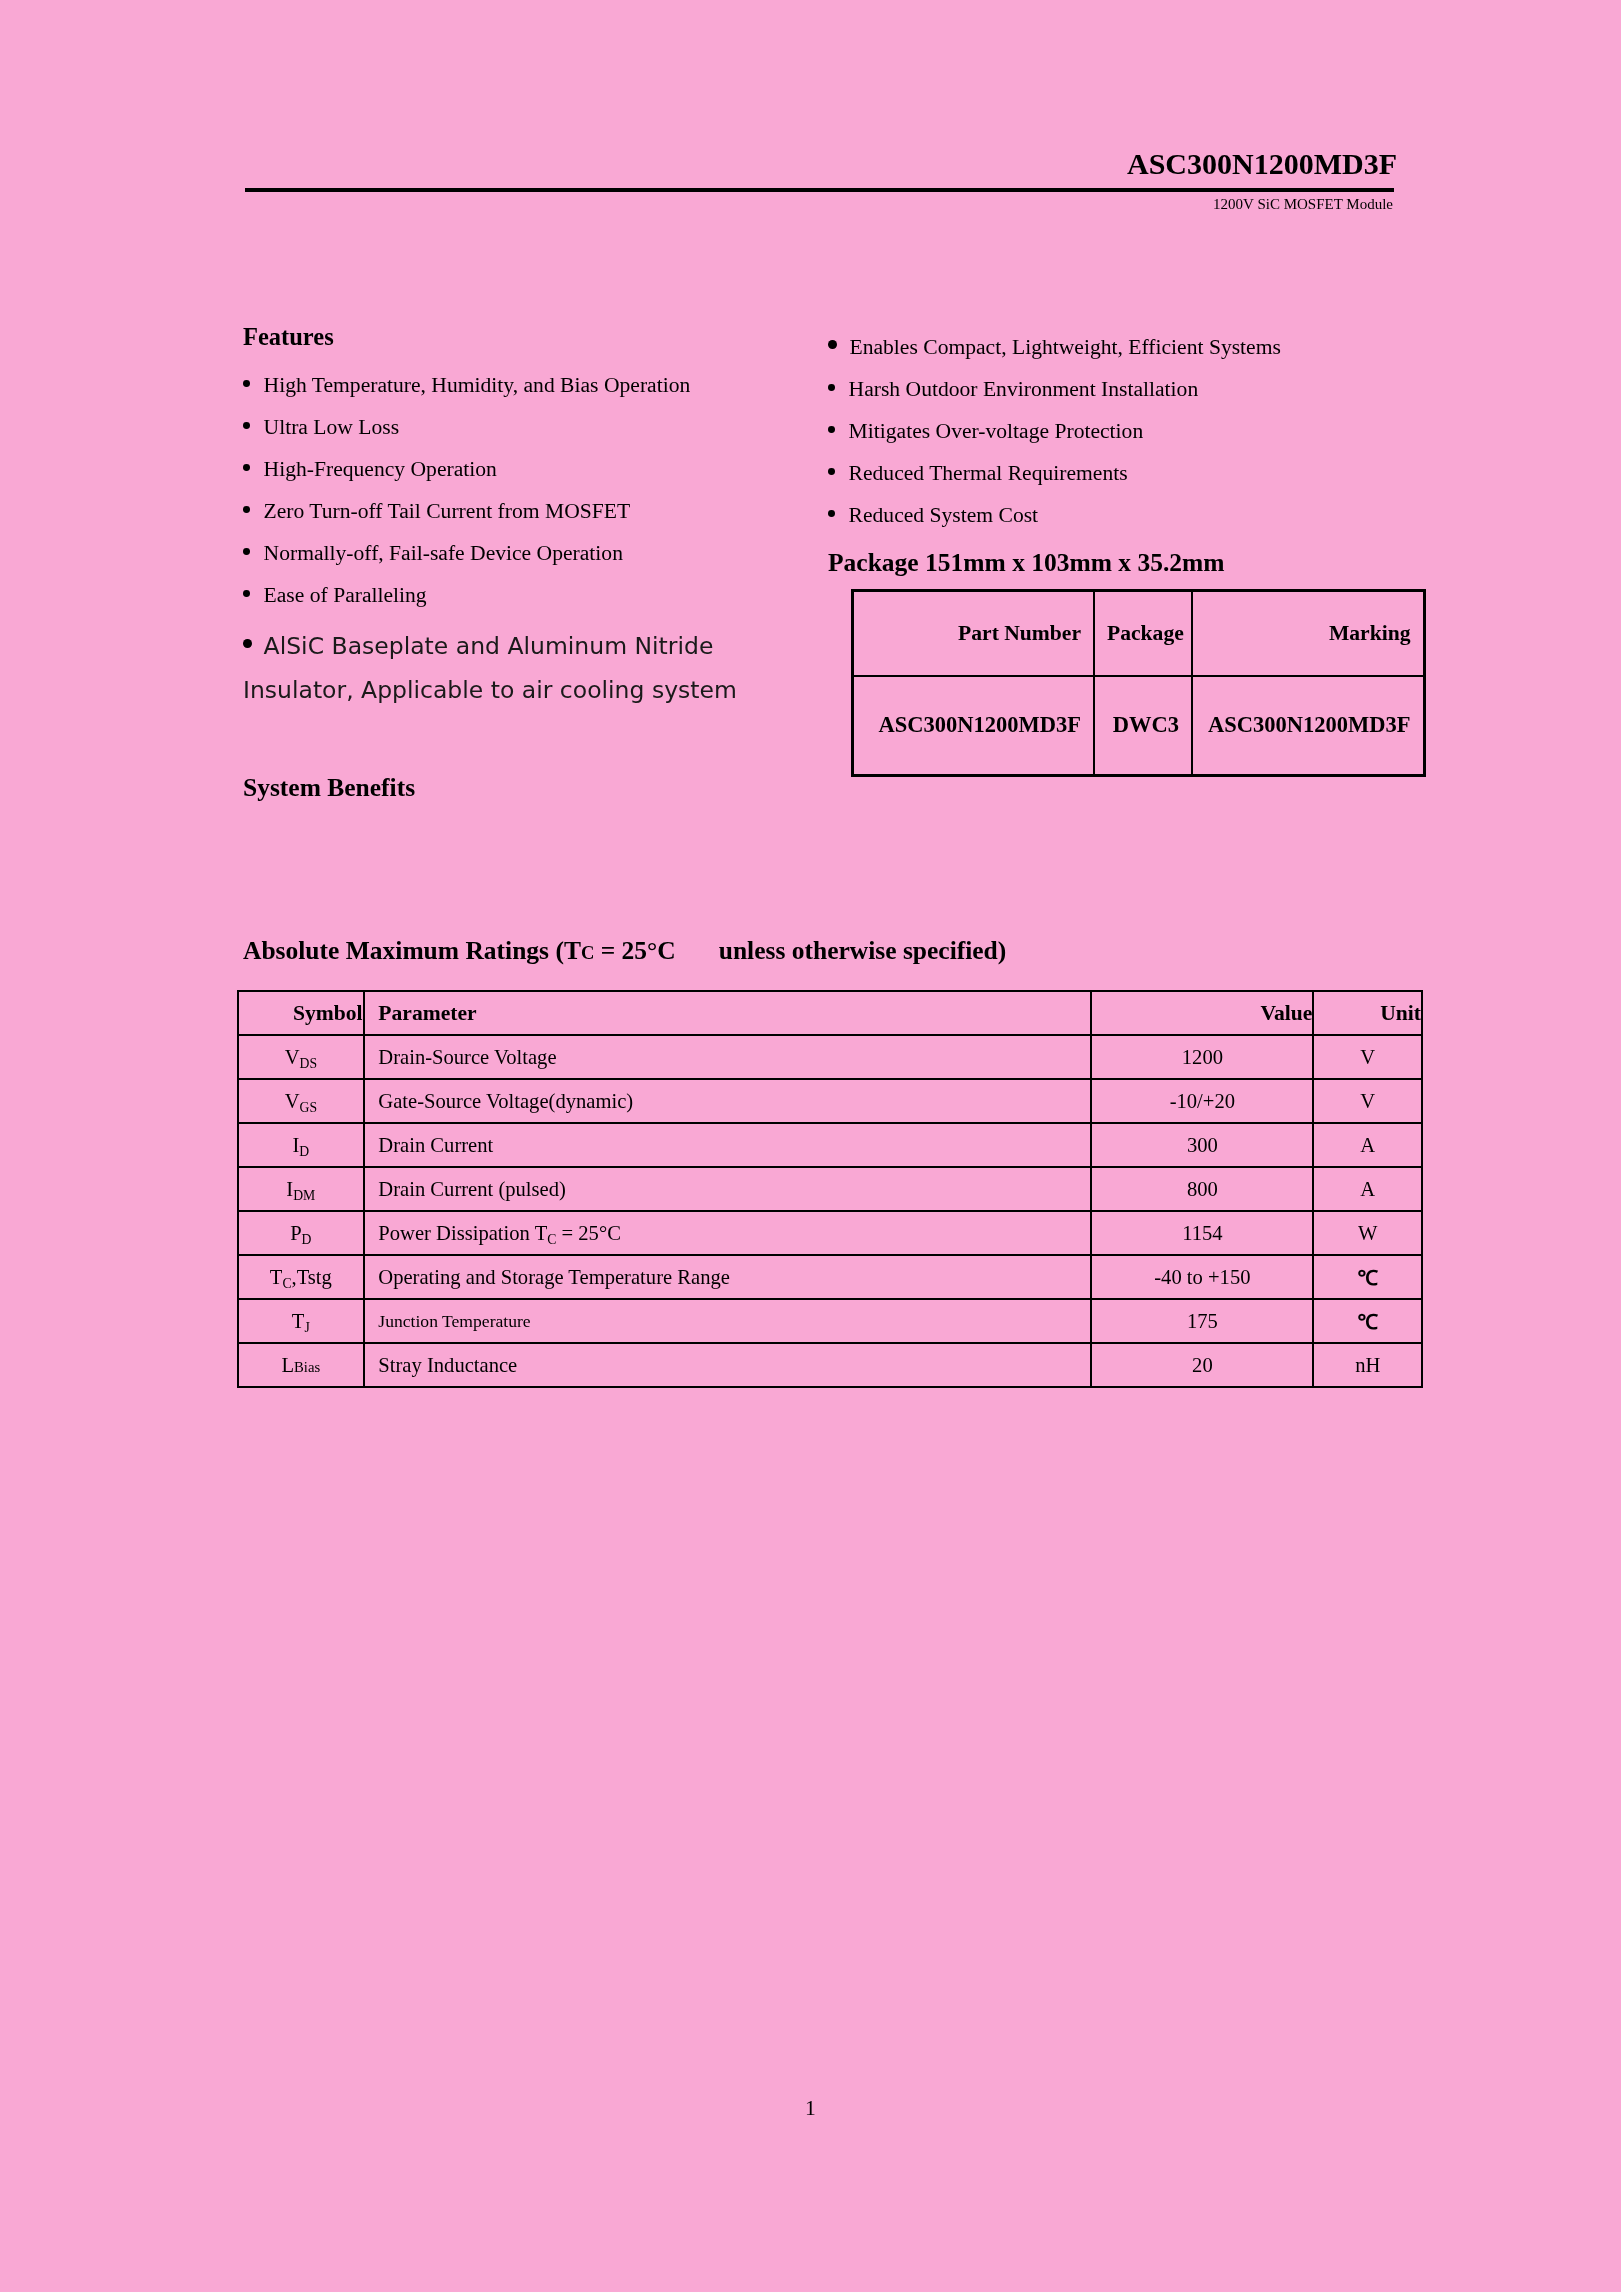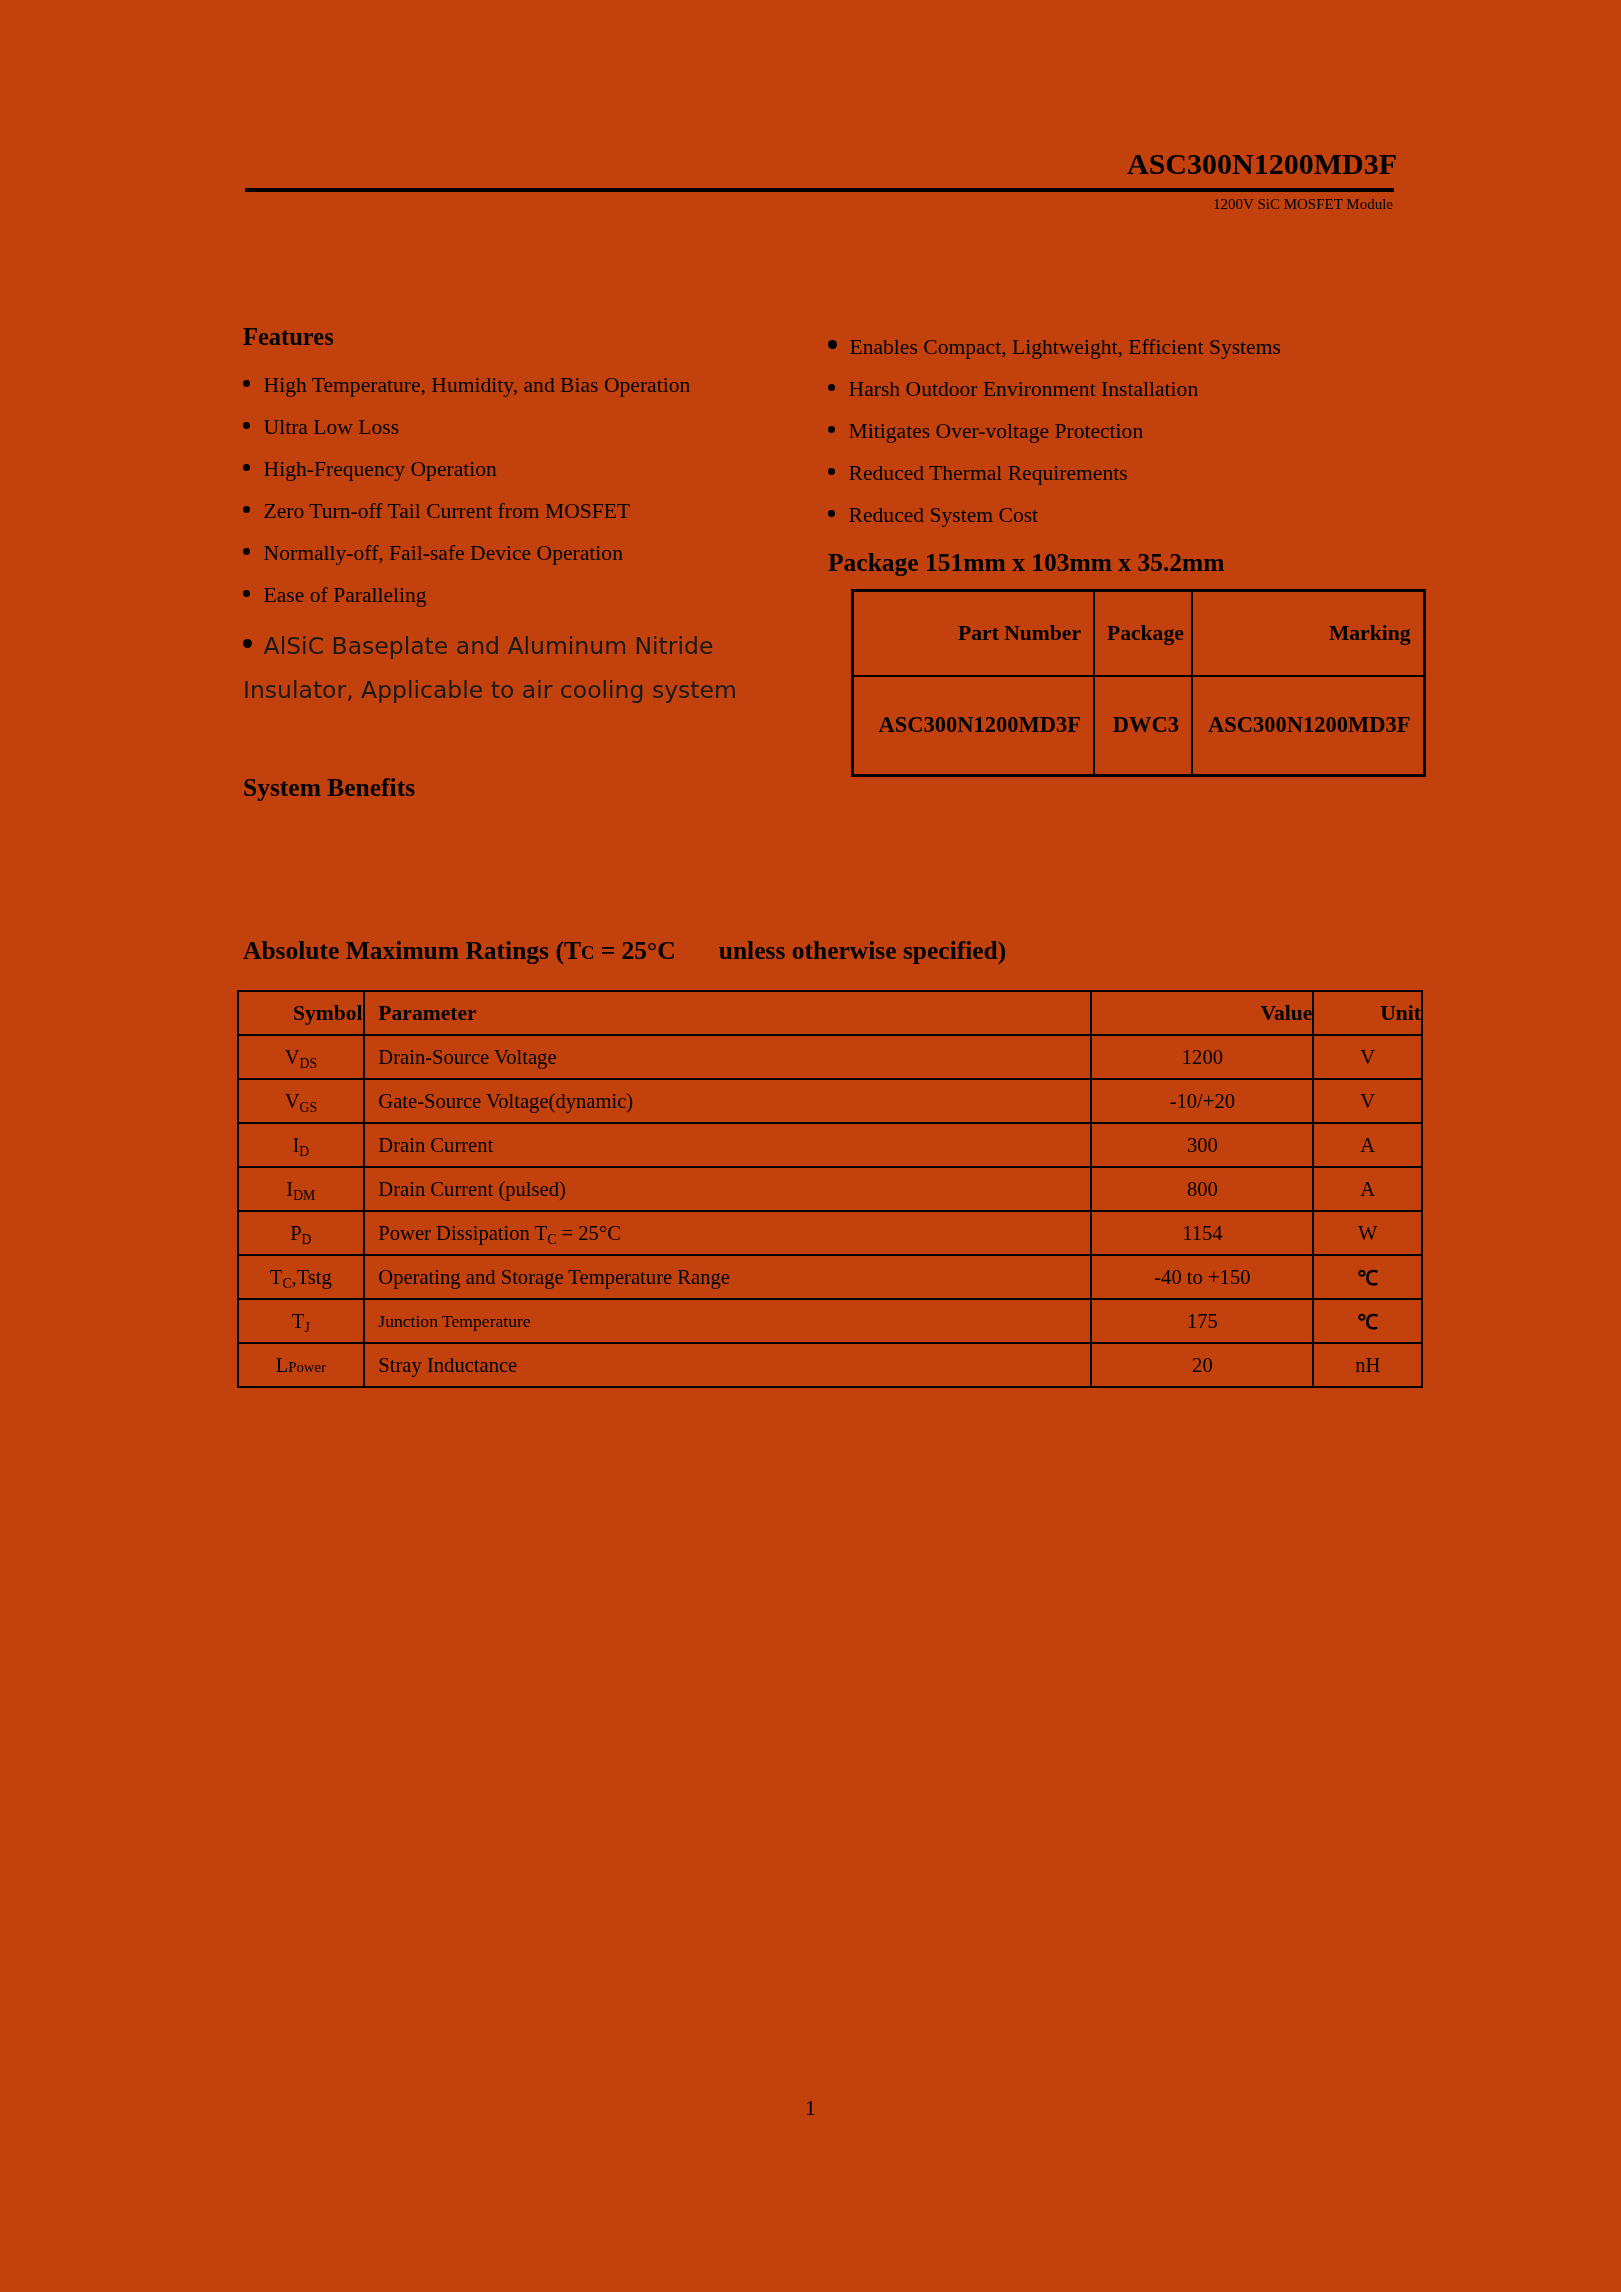--- a/index.html
+++ b/index.html
@@ -1,19 +1,19 @@
 <!DOCTYPE html>
 <html><head>
 <meta charset="utf-8">
 <style>
   html,body{margin:0;padding:0;background:#888;}
   .page{
     position:relative;
     width:1621px;height:2293px;
-    background:#c2410c;
+    background:#f9a8d4;
     margin:0 auto;
     font-family:"Liberation Serif", serif;
     color:#000;
     overflow:hidden;
   }
   
   .doc-title{
     position:absolute; top:147px; right:224px;
     font-size:30px; font-weight:bold; letter-spacing:0px;
   }
@@ -237,21 +237,21 @@
     </tr>
 
     <tr>
       <td><span>T</span><span class="sym-sub">J</span></td>
       <td class="param small-param"><span>Junction Temperature</span></td>
       <td>175</td>
       <td class="bold-unit">℃</td>
     </tr>
 
     <tr>
-      <td><span>L</span><span class="sym-small">Power</span></td>
+      <td><span>L</span><span class="sym-small">Bias</span></td>
       <td class="param"><span>Stray Inductance</span></td>
       <td>20</td>
       <td>nH</td>
     </tr>
   </tbody>
     </table>
 
   <div class="page-number">1</div>
 
 </div>

